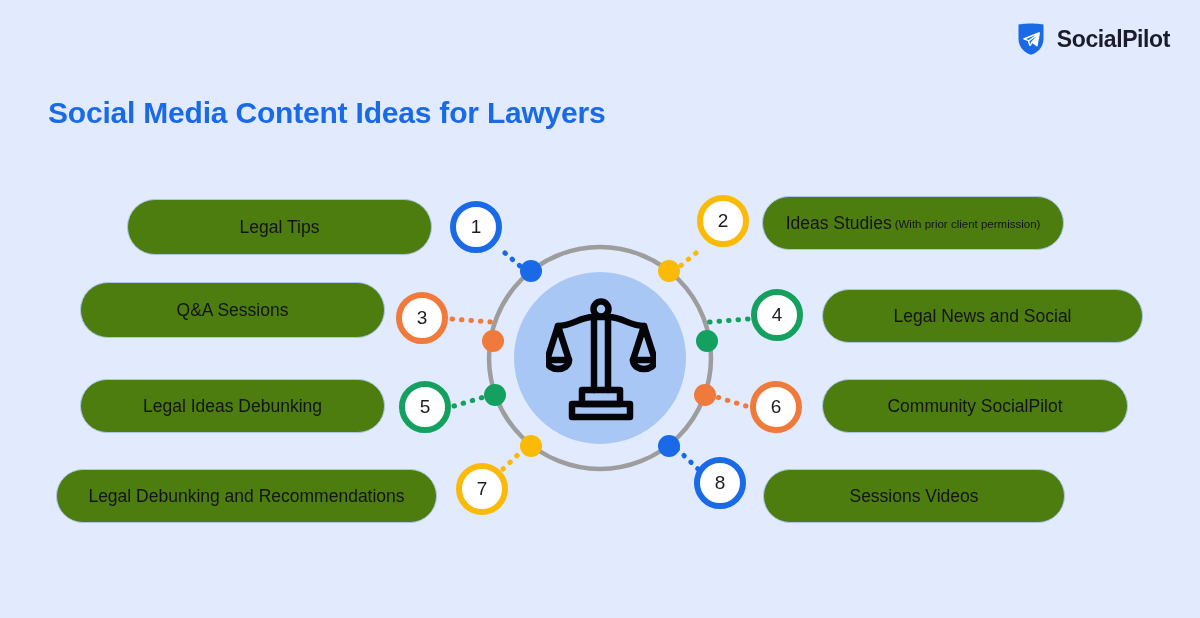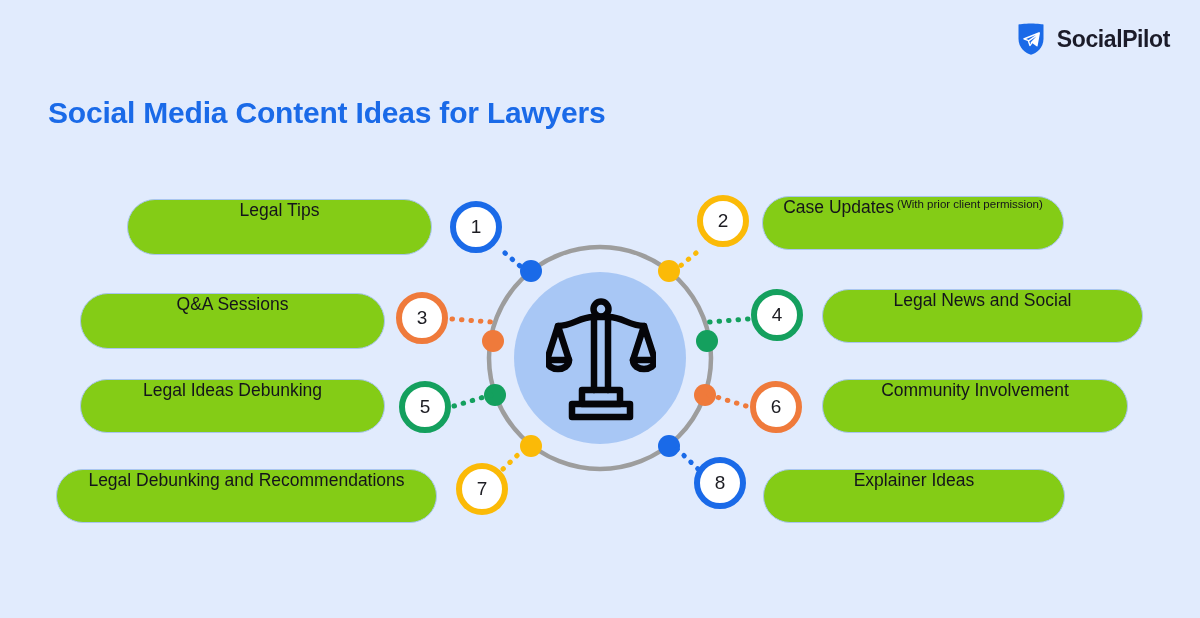--- a/index.html
+++ b/index.html
@@ -55,24 +55,24 @@
   .badge.n3 { border:6px solid #ef7a3b; }
   .badge.n4 { border:6px solid #14a05e; }
   .badge.n5 { border:6px solid #14a05e; }
   .badge.n6 { border:6px solid #ef7a3b; }
   .badge.n7 { border:6px solid #fbba07; }
   .badge.n8 { border:6px solid #1a6ae8; }
 
   
   .pill {
     position:absolute;
-    background:#84cc16;
+    background:#4d7c0f;
     border:1.6px solid #a9c5ef;
     border-radius:40px;
-    display:flex; align-items:flex-start; justify-content:center;
+    display:flex; align-items:center; justify-content:center;
     color:#14141b;
     font-size:17.5px;
     padding:0 18px;
     white-space:nowrap;
   }
   .pill .sub { font-size:11.5px; margin-left:3px; position:relative; top:1px; }
 
   
   .links { position:absolute; left:0; top:0; width:1200px; height:618px; z-index:2; }
 </style>
@@ -163,41 +163,41 @@
   </div>
   <div class="badge n8" style="left:694px; top:457px;">
     <span>8</span>
   </div>
 
   <div class="pill" style="left:127px; top:199px; width:305px; height:56px;">
     <span>Legal Tips</span>
   </div>
 
   <div class="pill" style="left:762px; top:196px; width:302px; height:54px;">
-    <span>Case Updates</span>
+    <span>Ideas Studies</span>
       <span class="sub">(With prior client permission)</span>
   </div>
 
-  <div class="pill" style="left:80px; top:293px; width:305px; height:56px;">
+  <div class="pill" style="left:80px; top:282px; width:305px; height:56px;">
     <span>Q&amp;A Sessions</span>
   </div>
 
   <div class="pill" style="left:822px; top:289px; width:321px; height:54px;">
     <span>Legal News and Social</span>
   </div>
 
   <div class="pill" style="left:80px; top:379px; width:305px; height:54px;">
     <span>Legal Ideas Debunking</span>
   </div>
 
   <div class="pill" style="left:822px; top:379px; width:306px; height:54px;">
-    <span>Community Involvement</span>
+    <span>Community SocialPilot</span>
   </div>
 
   <div class="pill" style="left:56px; top:469px; width:381px; height:54px;">
     <span>Legal Debunking and Recommendations</span>
   </div>
 
   <div class="pill" style="left:763px; top:469px; width:302px; height:54px;">
-    <span>Explainer Ideas</span>
+    <span>Sessions Videos</span>
   </div>
 
 </div>
 
 </body></html>

